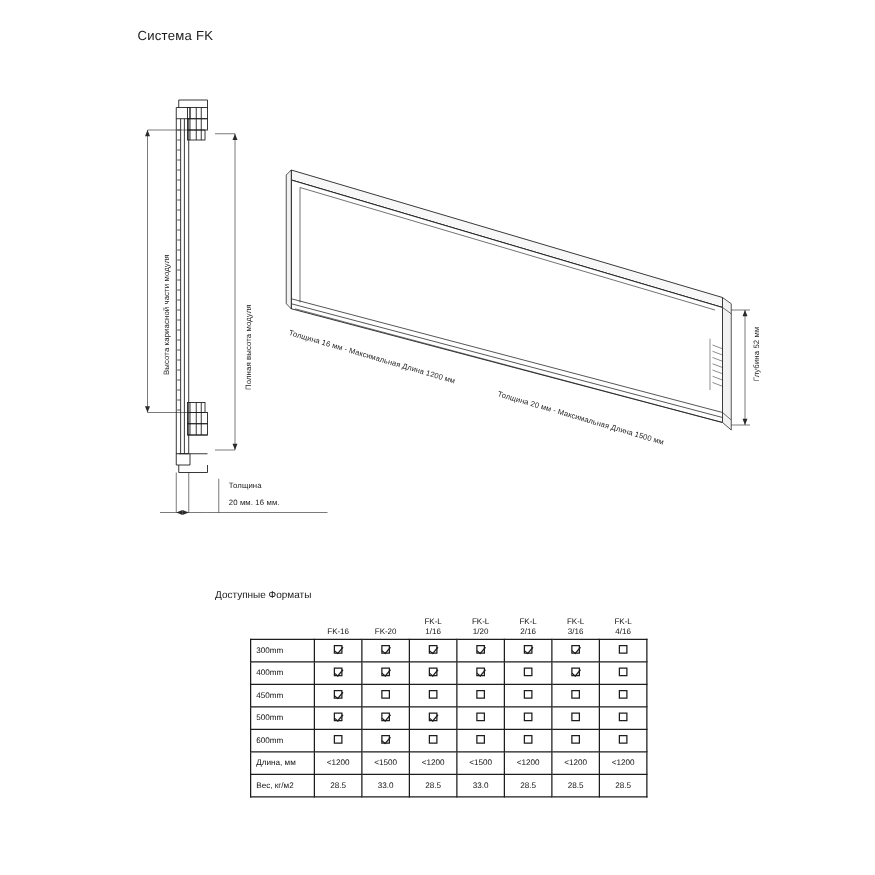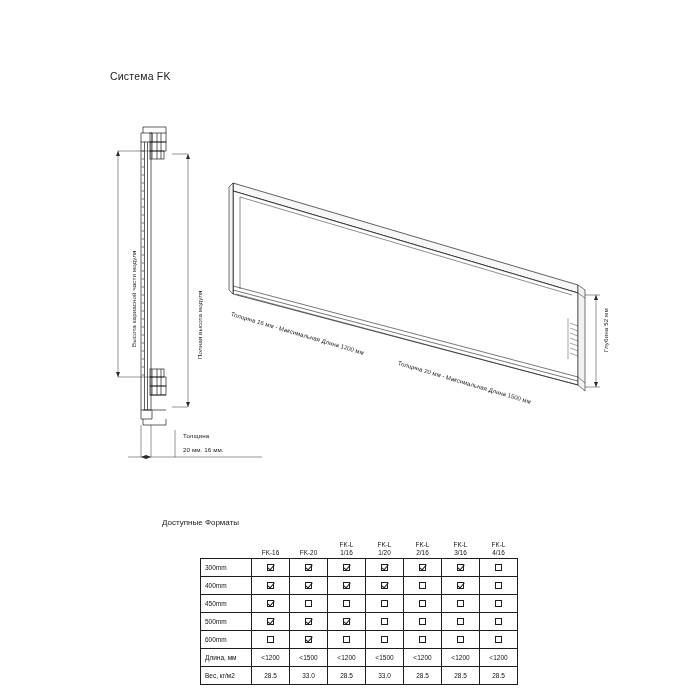--- a/index.html
+++ b/index.html
@@ -11,21 +11,20 @@
     width: 700px;
     height: 700px;
     position: relative;
     font-family: "Liberation Sans", sans-serif;
     color: #1a1a1a;
     overflow: hidden;
   }
   .page {
     position: absolute;
     inset: 0;
-    margin-top: 47px;
   }
 
   
   .title {
     position: absolute;
     left: 110px;
     top: 23px;
     font-size: 10.5px;
     letter-spacing: 0.2px;
     color: #1a1a1a;
@@ -65,21 +64,21 @@
     font-size: 6px;
     color: #1a1a1a;
     white-space: nowrap;
     transform-origin: 0 0;
     letter-spacing: .1px;
   }
 
   
   .formats-title {
     position: absolute;
-    left: 162px;
+    left: 172px;
     top: 471px;
     font-size: 8px;
     color: #1a1a1a;
   }
   table.formats {
     position: absolute;
     left: 200px;
     top: 487px;
     border-collapse: collapse;
     font-size: 6.5px;

